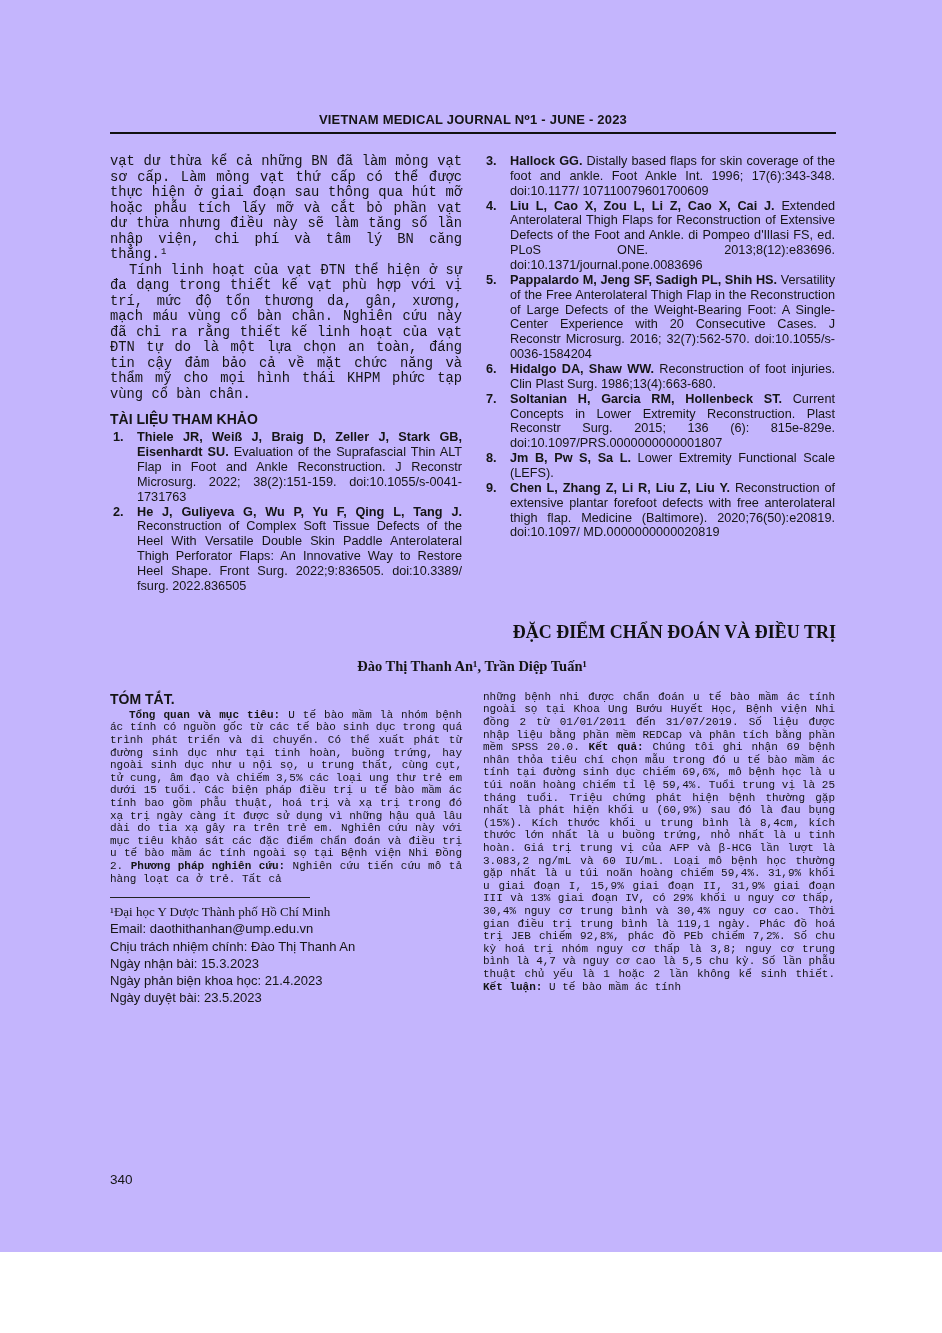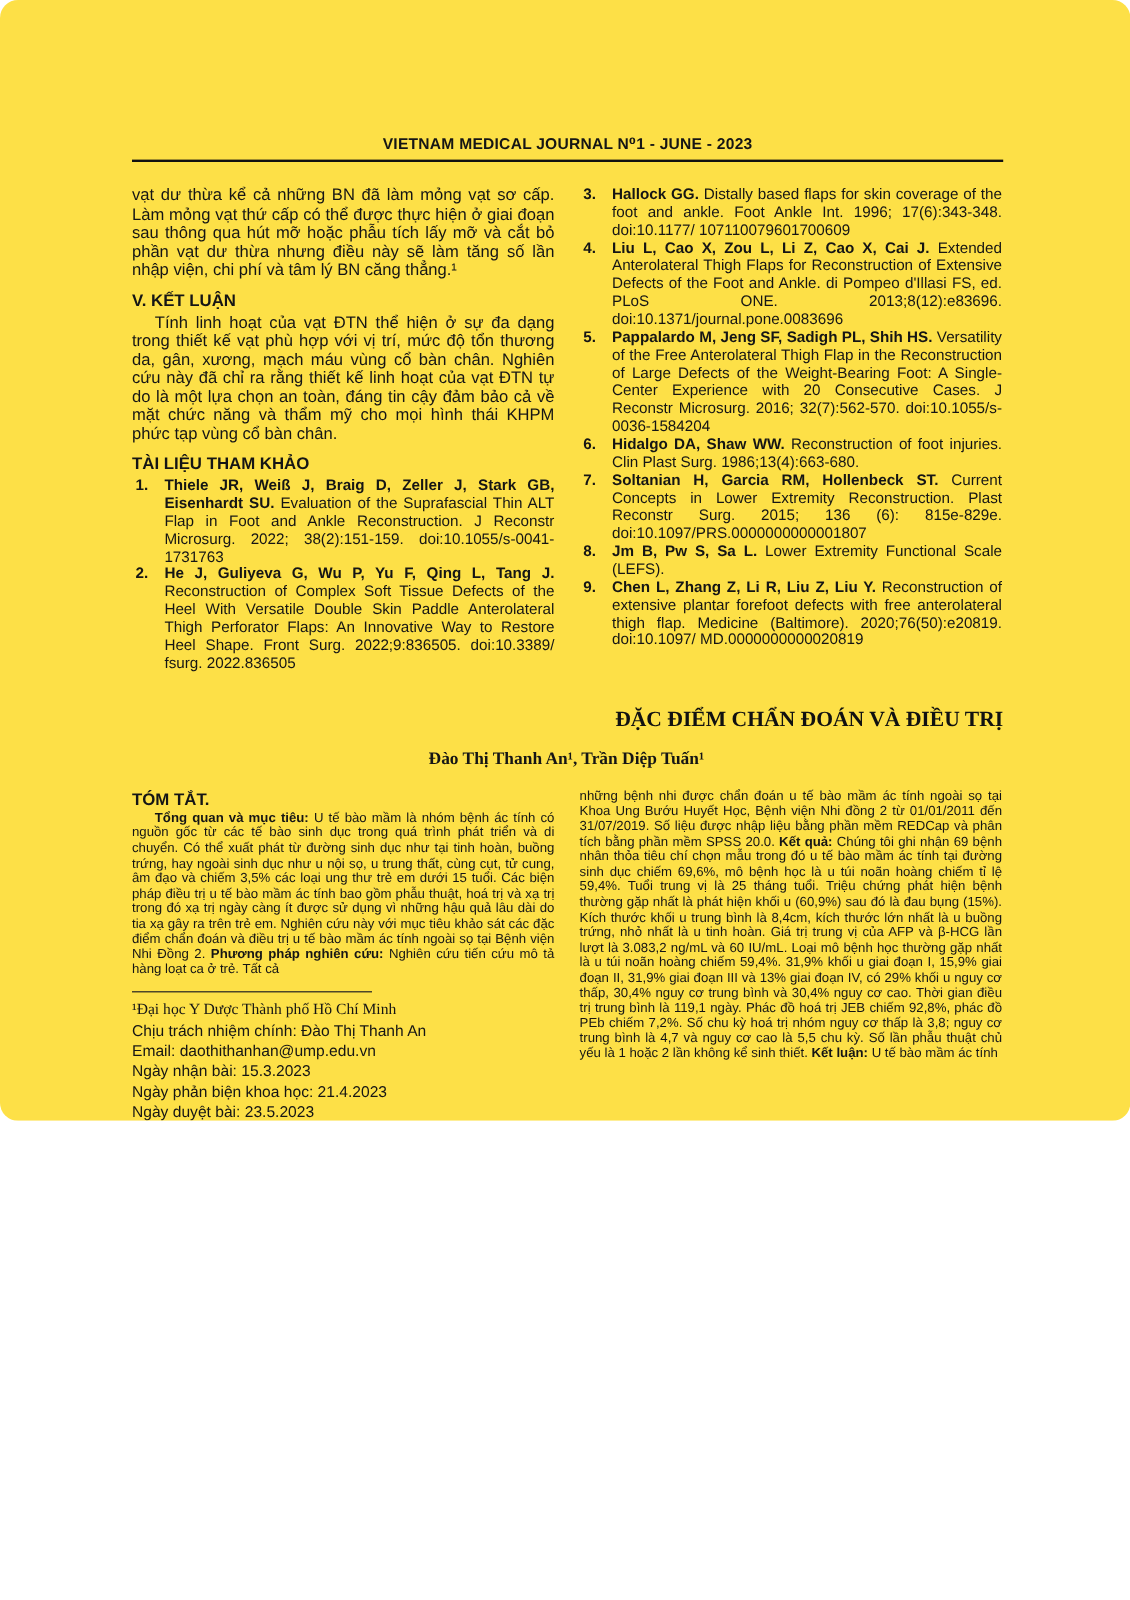--- a/index.html
+++ b/index.html
@@ -1,44 +1,44 @@
 <!DOCTYPE html>
 <html><head>
 <meta charset="utf-8">
 <style>
   * { margin:0; padding:0; box-sizing:border-box; }
   html,body { background:#ffffff; }
   .page {
     position:relative;
-    width:942px; height:934px;
-    background:#fde047;
+    width:942px; height:1252px;
+    background:#c4b5fd;
     color:#151515;
     font-family:"Liberation Sans","DejaVu Sans",sans-serif;
     overflow:hidden;
-    border-radius:15px;
   }
   .inner { padding:112px 106px 0 110px; }
 
   .journal-header {
     text-align:center;
     font-weight:bold;
     font-size:13px;
     letter-spacing:0.2px;
     padding-bottom:5px;
     border-bottom:2.6px solid #111;
     margin-bottom:20px;
   }
 
   .cols { display:flex; gap:21px; align-items:flex-start; }
   .col { width:352px; flex:none; }
 
   .body-text {
     font-size:13.8px;
     line-height:1.125;
     text-align:justify;
+    font-family:Liberation Mono, monospace;
   }
   .indent { text-indent:19px; }
 
   .section-heading {
     font-size:14px;
     font-weight:bold;
     margin-top:9px;
     margin-bottom:3px;
   }
 
@@ -91,21 +91,20 @@
   <div class="inner">
 
     <header class="journal-header">
       <span>VIETNAM MEDICAL JOURNAL N⁰1 - JUNE - 2023</span>
     </header>
 
     <section class="cols">
       <div class="col">
         <p class="body-text">vạt dư thừa kể cả những BN đã làm mỏng vạt sơ cấp. Làm mỏng vạt thứ cấp có thể được thực hiện ở giai đoạn sau thông qua hút mỡ hoặc phẫu tích lấy mỡ và cắt bỏ phần vạt dư thừa nhưng điều này sẽ làm tăng số lần nhập viện, chi phí và tâm lý BN căng thẳng.¹</p>
 
-        <h3 class="section-heading">V. KẾT LUẬN</h3>
         <p class="body-text indent">Tính linh hoạt của vạt ĐTN thể hiện ở sự đa dạng trong thiết kế vạt phù hợp với vị trí, mức độ tổn thương da, gân, xương, mạch máu vùng cổ bàn chân. Nghiên cứu này đã chỉ ra rằng thiết kế linh hoạt của vạt ĐTN tự do là một lựa chọn an toàn, đáng tin cậy đảm bảo cả về mặt chức năng và thẩm mỹ cho mọi hình thái KHPM phức tạp vùng cổ bàn chân.</p>
 
         <h3 class="section-heading">TÀI LIỆU THAM KHẢO</h3>
 
         <p class="ref"><b class="ref-num">1.</b><b>Thiele JR, Weiß J, Braig D, Zeller J, Stark GB, Eisenhardt SU.</b><span> Evaluation of the Suprafascial Thin ALT Flap in Foot and Ankle Reconstruction. J Reconstr Microsurg. 2022; 38(2):151-159. doi:10.1055/s-0041-1731763</span></p>
         <p class="ref"><b class="ref-num">2.</b><b>He J, Guliyeva G, Wu P, Yu F, Qing L, Tang J.</b><span> Reconstruction of Complex Soft Tissue Defects of the Heel With Versatile Double Skin Paddle Anterolateral Thigh Perforator Flaps: An Innovative Way to Restore Heel Shape. Front Surg. 2022;9:836505. doi:10.3389/ fsurg. 2022.836505</span></p>
       </div>
 
       <div class="col">
         <p class="ref"><b class="ref-num">3.</b><b>Hallock GG.</b><span> Distally based flaps for skin coverage of the foot and ankle. Foot Ankle Int. 1996; 17(6):343-348. doi:10.1177/ 107110079601700609</span></p>
@@ -126,22 +125,22 @@
     </section>
 
     <section class="cols">
       <div class="col">
         <h3 class="section-heading abstract-heading">TÓM TẮT.</h3>
         <p class="body-text abstract indent"><b>Tổng quan và mục tiêu:</b><span> U tế bào mầm là nhóm bệnh ác tính có nguồn gốc từ các tế bào sinh dục trong quá trình phát triển và di chuyển. Có thể xuất phát từ đường sinh dục như tại tinh hoàn, buồng trứng, hay ngoài sinh dục như u nội sọ, u trung thất, cùng cụt, tử cung, âm đạo và chiếm 3,5% các loại ung thư trẻ em dưới 15 tuổi. Các biện pháp điều trị u tế bào mầm ác tính bao gồm phẫu thuật, hoá trị và xạ trị trong đó xạ trị ngày càng ít được sử dụng vì những hậu quả lâu dài do tia xạ gây ra trên trẻ em. Nghiên cứu này với mục tiêu khảo sát các đặc điểm chẩn đoán và điều trị u tế bào mầm ác tính ngoài sọ tại Bệnh viện Nhi Đồng 2. </span><b>Phương pháp nghiên cứu:</b><span> Nghiên cứu tiến cứu mô tả hàng loạt ca ở trẻ. Tất cả</span></p>
 
         <div class="footnote">
           <div class="footnote-rule"></div>
           <p class="fn-line italic">¹Đại học Y Dược Thành phố Hồ Chí Minh</p>
+          <p class="fn-line">Email: daothithanhan@ump.edu.vn</p>
           <p class="fn-line">Chịu trách nhiệm chính: Đào Thị Thanh An</p>
-          <p class="fn-line">Email: daothithanhan@ump.edu.vn</p>
           <p class="fn-line">Ngày nhận bài: 15.3.2023</p>
           <p class="fn-line">Ngày phản biện khoa học: 21.4.2023</p>
           <p class="fn-line">Ngày duyệt bài: 23.5.2023</p>
         </div>
       </div>
 
       <div class="col">
         <p class="body-text abstract"><span>những bệnh nhi được chẩn đoán u tế bào mầm ác tính ngoài sọ tại Khoa Ung Bướu Huyết Học, Bệnh viện Nhi đồng 2 từ 01/01/2011 đến 31/07/2019. Số liệu được nhập liệu bằng phần mềm REDCap và phân tích bằng phần mềm SPSS 20.0. </span><b>Kết quả:</b><span> Chúng tôi ghi nhận 69 bệnh nhân thỏa tiêu chí chọn mẫu trong đó u tế bào mầm ác tính tại đường sinh dục chiếm 69,6%, mô bệnh học là u túi noãn hoàng chiếm tỉ lệ 59,4%. Tuổi trung vị là 25 tháng tuổi. Triệu chứng phát hiện bệnh thường gặp nhất là phát hiện khối u (60,9%) sau đó là đau bụng (15%). Kích thước khối u trung bình là 8,4cm, kích thước lớn nhất là u buồng trứng, nhỏ nhất là u tinh hoàn. Giá trị trung vị của AFP và β-HCG lần lượt là 3.083,2 ng/mL và 60 IU/mL. Loại mô bệnh học thường gặp nhất là u túi noãn hoàng chiếm 59,4%. 31,9% khối u giai đoạn I, 15,9% giai đoạn II, 31,9% giai đoạn III và 13% giai đoạn IV, có 29% khối u nguy cơ thấp, 30,4% nguy cơ trung bình và 30,4% nguy cơ cao. Thời gian điều trị trung bình là 119,1 ngày. Phác đồ hoá trị JEB chiếm 92,8%, phác đồ PEb chiếm 7,2%. Số chu kỳ hoá trị nhóm nguy cơ thấp là 3,8; nguy cơ trung bình là 4,7 và nguy cơ cao là 5,5 chu kỳ. Số lần phẫu thuật chủ yếu là 1 hoặc 2 lần không kể sinh thiết. </span><b>Kết luận:</b><span> U tế bào mầm ác tính</span></p>
       </div>
     </section>

